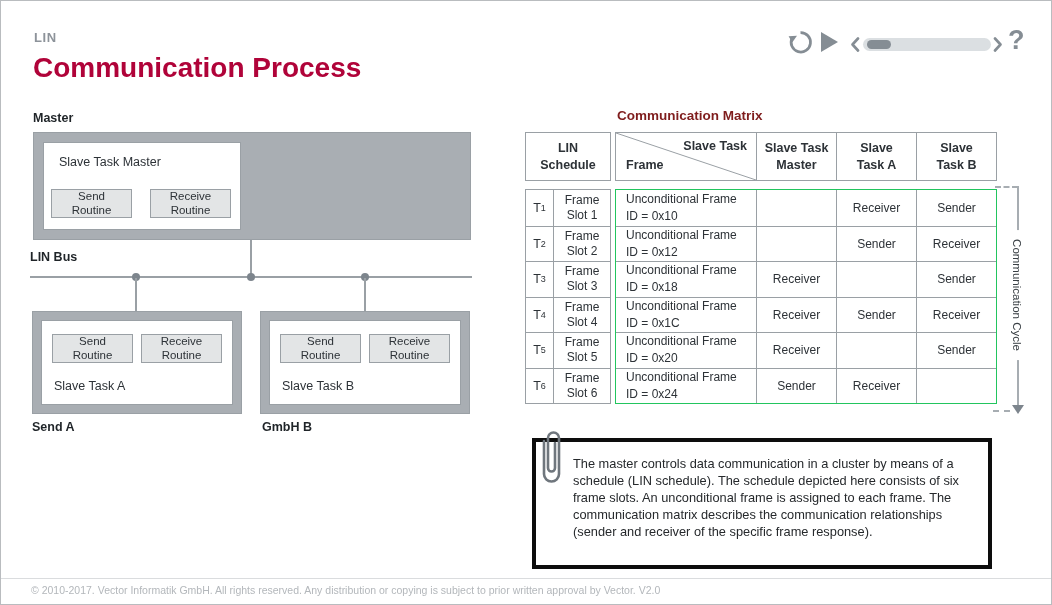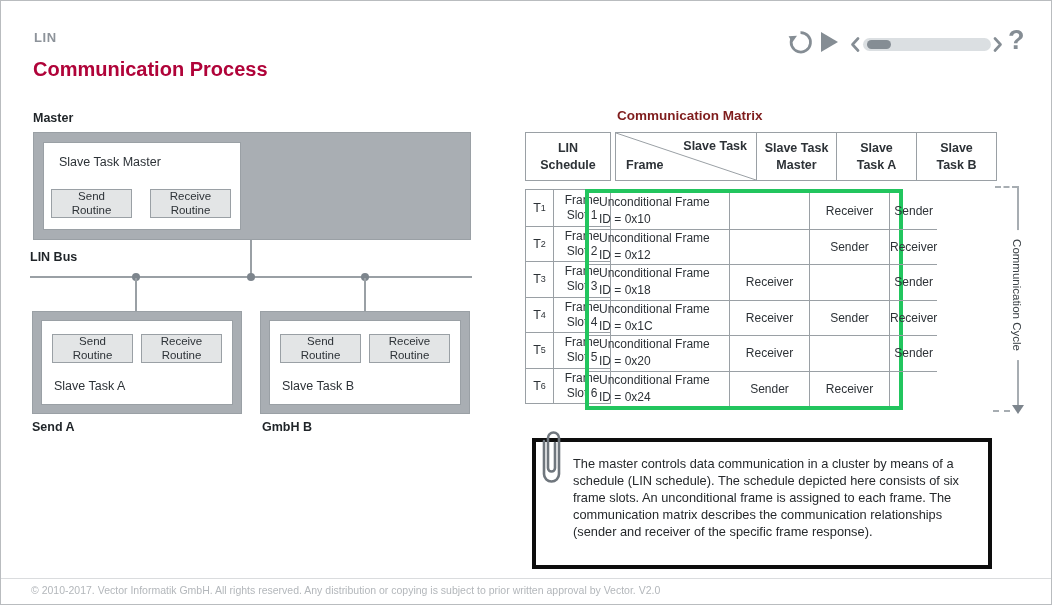--- a/index.html
+++ b/index.html
@@ -3,21 +3,21 @@
 <meta charset="utf-8">
 <style>
   html,body { margin:0; padding:0; background:#fff; }
   .page {
     position:relative; width:1052px; height:605px; box-sizing:border-box;
     background:#ffffff; border:1px solid #b9bcbf; overflow:hidden;
     font-family:"Liberation Sans", sans-serif; color:#2d3237;padding-left:32px;
   }
   
   .eyebrow { position:absolute; left:33px; top:29px; font-size:13px; font-weight:bold; letter-spacing:.6px; color:#8d939a; }
-  .title   { position:absolute; left:32px; top:57px; font-size:20px; font-weight:bold; color:#b00339; }
+  .title   { position:absolute; left:32px; top:51px; font-size:28px; font-weight:bold; color:#b00339; }
 
   
   .icon-replay { position:absolute; left:786px; top:28px; cursor:pointer; }
   .icon-play { position:absolute; left:820px; top:31px; width:0; height:0;
     border-left:17px solid #858d94; border-top:10px solid transparent; border-bottom:10px solid transparent; cursor:pointer; }
   .chev { position:absolute; top:36px; cursor:pointer; }
   .chev-l { left:850px; } .chev-r { left:992px; }
   .slider-track { position:absolute; left:862px; top:37px; width:128px; height:13px; border-radius:7px; background:#dbdfe2; cursor:pointer; }
   .slider-thumb { position:absolute; left:4px; top:2px; width:24px; height:9px; border-radius:5px; background:#858d94; cursor:pointer; }
   .icon-help { position:absolute; left:1007px; top:24px; font-size:27px; font-weight:bold; color:#858d94; cursor:pointer; }
@@ -61,21 +61,21 @@
     font-size:12.5px; font-weight:bold; white-space:pre-line; line-height:1.35; }
   .diag-cell { position:relative; border-left:none; }
   .diag-svg { position:absolute; left:0; top:0; width:100%; height:100%; }
   .diag-top { position:absolute; right:9px; top:5px; font-size:12.5px; font-weight:bold; }
   .diag-bottom { position:absolute; left:10px; bottom:6px; font-size:12.5px; font-weight:bold; }
   .body-schedule { position:absolute; left:524px; top:188px; width:86px; border:1px solid #9aa0a5; box-sizing:border-box;
     display:grid; grid-template-columns:27px 1fr; grid-auto-rows:35.5px; }
   .body-schedule > div { border-top:1px solid #9aa0a5; }
   .body-schedule > div:nth-child(-n+2) { border-top:none; }
   .body-schedule > div:nth-child(2n) { border-left:1px solid #9aa0a5; }
-  .body-matrix { position:absolute; left:584px; top:188px; width:318px; border:4px solid #22c55e; box-sizing:border-box;
+  .body-matrix { position:absolute; left:614px; top:188px; width:382px; border:1px solid #22c55e; box-sizing:border-box;
     display:grid; grid-template-columns:140px 80px 80px 1fr; grid-auto-rows:35.5px; }
   .body-matrix > div { border-top:1px solid #9aa0a5; border-left:1px solid #9aa0a5; }
   .body-matrix > div:nth-child(-n+4) { border-top:none; }
   .body-matrix > div:nth-child(4n+1) { border-left:none; }
   .t-cell { display:flex; align-items:center; justify-content:center; font-size:12.5px; }
   .t-cell sub { font-size:9px; }
   .slot-cell { display:flex; align-items:center; justify-content:center; text-align:center; font-size:12px; line-height:1.25; white-space:pre-line; }
   .frame-cell { display:flex; flex-direction:column; justify-content:center; padding-left:10px; font-size:12px; line-height:1.4; }
   .role-cell { display:flex; align-items:center; justify-content:center; font-size:12px; }
 

